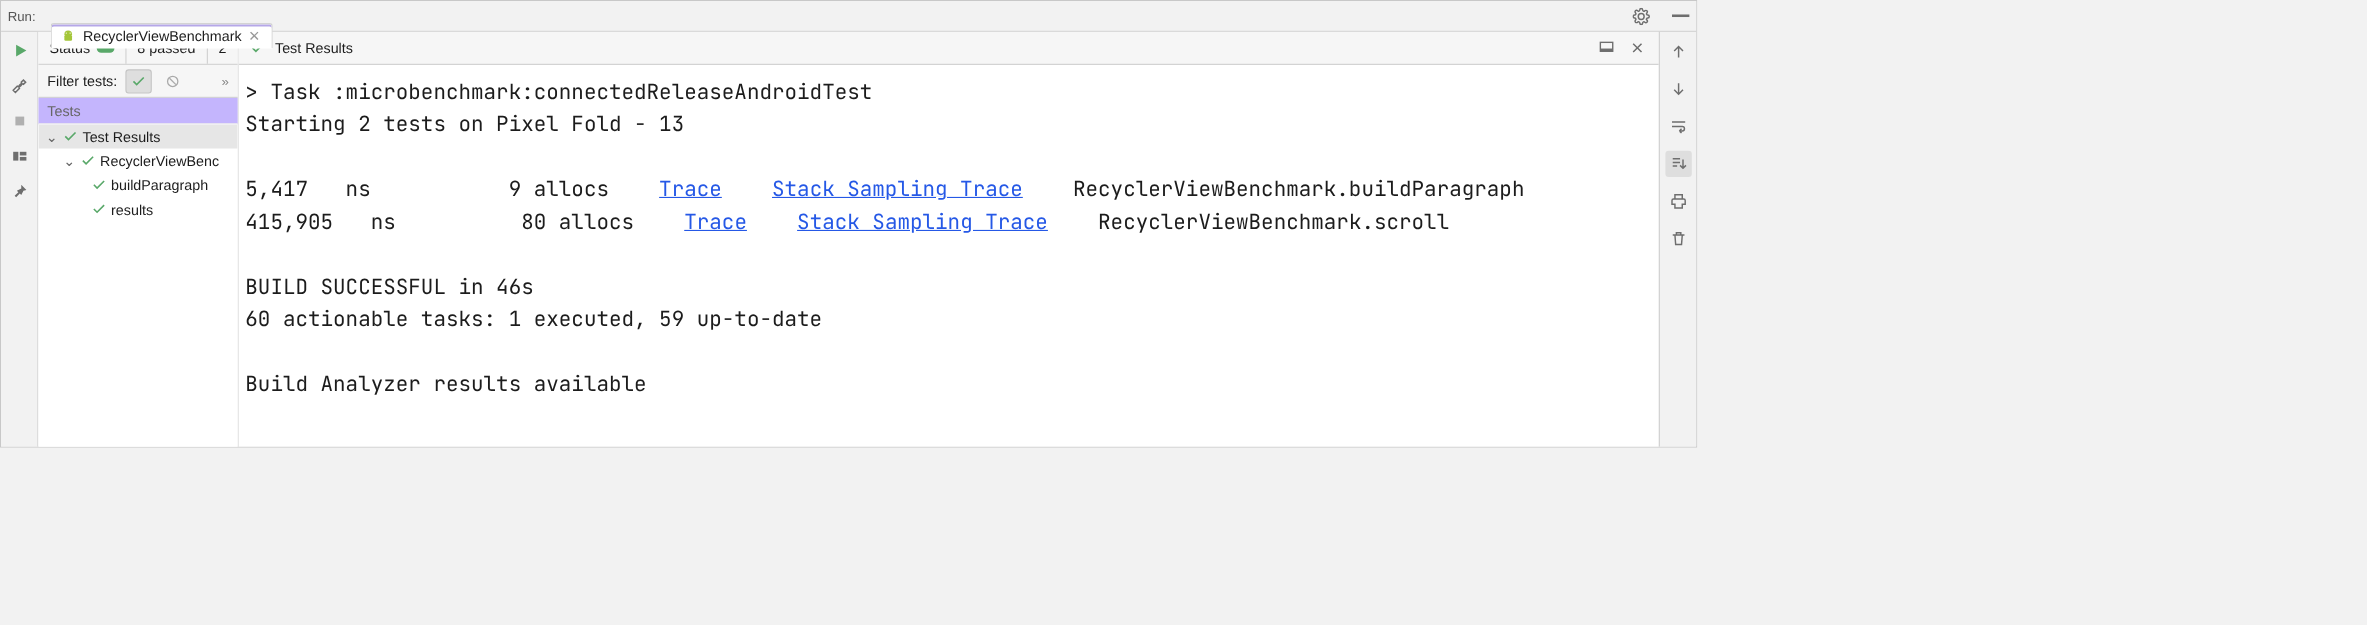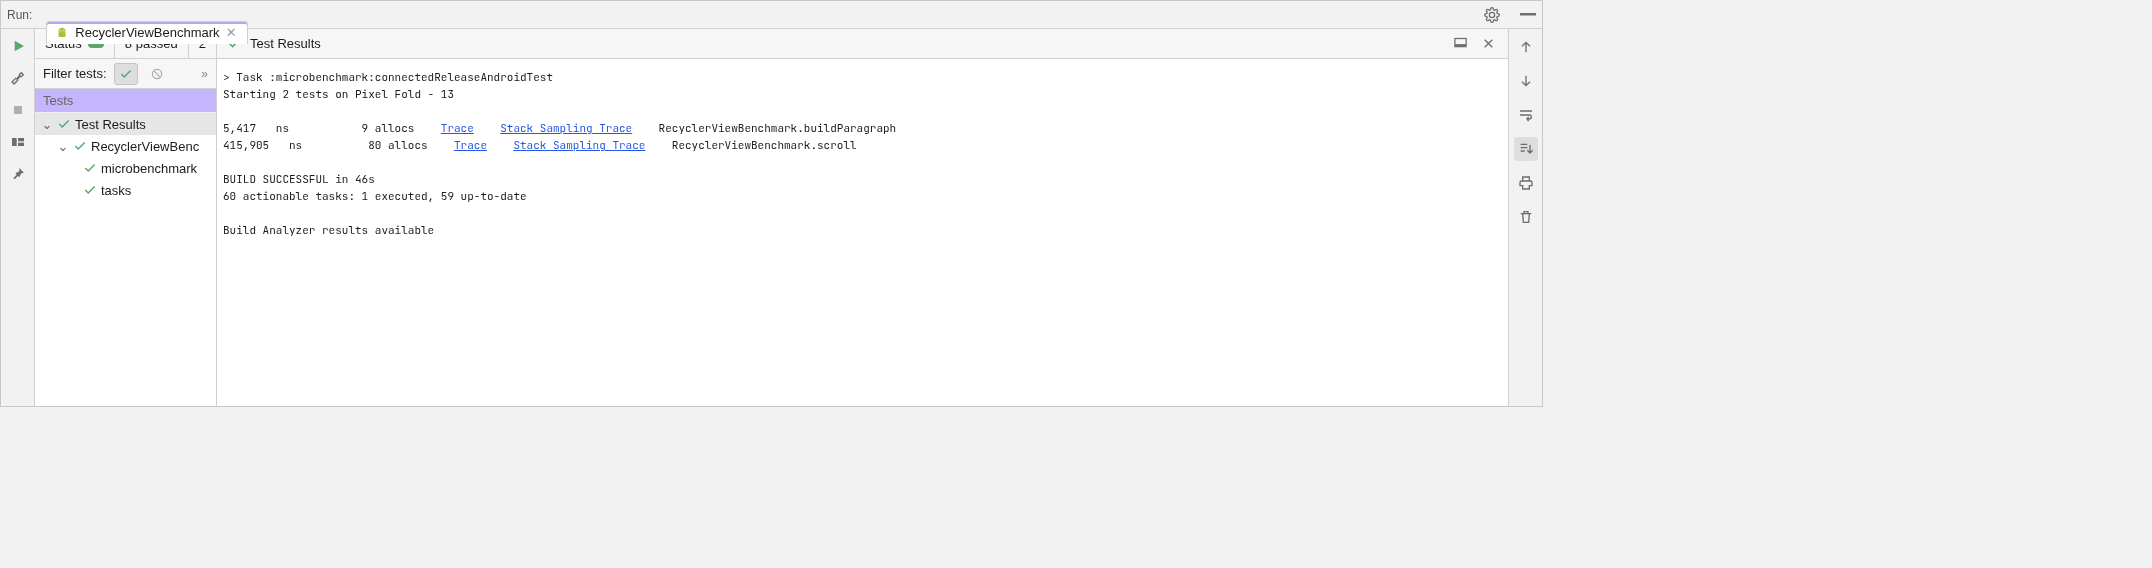--- a/index.html
+++ b/index.html
@@ -46,21 +46,21 @@
     .node { display:flex; align-items:center; height:22px; gap:4px; padding-right:4px; white-space:nowrap;}
     .node.sel{ background:#e6e6e6;}
     .expand { width:12px; text-align:center; color:#666; cursor:pointer;}
     .indent1{padding-left:6px;} .indent2{padding-left:22px;} .indent3{padding-left:48px;}
     
     
     .mainpanel { flex:1; display:flex; flex-direction:column; background:#fff; min-width:0;}
     .reshdr { display:flex; align-items:center; height:30px; padding:0 10px; gap:8px; border-bottom:1px solid #d0d0d0; background:#f6f6f6;}
     .reshdr .spacer{flex:1;}
     .reshdr .iconbtn{ color:#6e6e6e; cursor:pointer; padding:3px;}
-    .console { flex:1; padding:10px 14px 10px 6px; font-family: "JetBrains Mono", Menlo, Consolas, monospace; font-size:11px; line-height:1.55; white-space:pre; overflow:auto; color:#1c1c1c;}
+    .console { flex:1; padding:10px 14px 10px 6px; font-family: "JetBrains Mono", Menlo, Consolas, monospace; font-size:19px; line-height:1.55; white-space:pre; overflow:auto; color:#1c1c1c;}
     .console a{ color:#2558e6; text-decoration:underline; cursor:pointer;}
     
     
     .rightcol { width:34px; display:flex; flex-direction:column; align-items:center; padding:6px 0; gap:10px; border-left:1px solid #d0d0d0; background:#f2f2f2;}
     .rightcol .tbtn { width:24px; height:24px; display:flex; align-items:center; justify-content:center; color:#6e6e6e; cursor:pointer; border-radius:3px;}
     .rightcol .tbtn.selected{ background:#dedede;}
     svg{display:block;}
     .checkicon{stroke:#59a869;stroke-width:2.5;fill:none;}
   </style>
 </head>
@@ -165,27 +165,27 @@
           <span class="expand">⌄</span>
           <svg width="14" height="14" viewBox="0 0 24 24">
               <path class="checkicon" d="M4 12l5 5L20 6"></path>
             </svg>
           <span>RecyclerViewBenc</span>
         </div>
         <div class="node indent3">
           <svg width="14" height="14" viewBox="0 0 24 24">
               <path class="checkicon" d="M4 12l5 5L20 6"></path>
             </svg>
-          <span>microbenchmark</span>
+          <span>buildParagraph</span>
         </div>
         <div class="node indent3">
           <svg width="14" height="14" viewBox="0 0 24 24">
               <path class="checkicon" d="M4 12l5 5L20 6"></path>
             </svg>
-          <span>tasks</span>
+          <span>results</span>
         </div>
       </div>
     </div>
 
     <div class="mainpanel">
       <div class="reshdr">
         <svg width="15" height="15" viewBox="0 0 24 24">
             <path class="checkicon" d="M4 12l5 5L20 6"></path>
           </svg>
         <span>Test Results</span>

